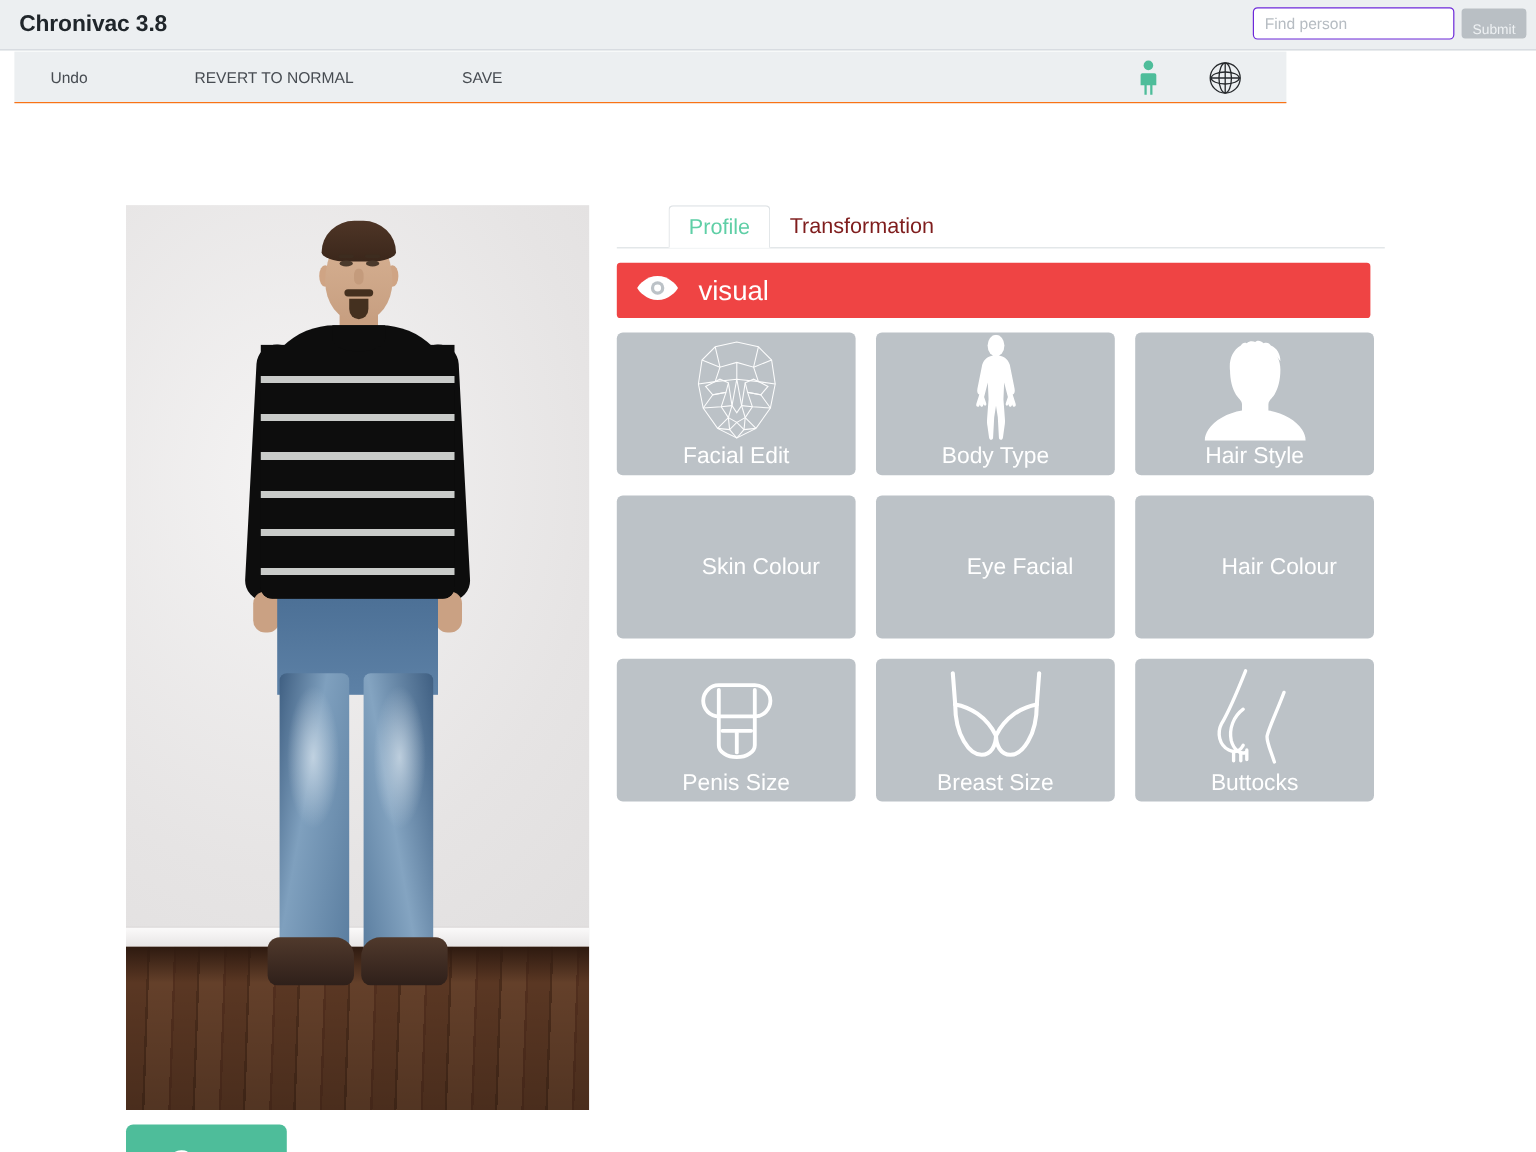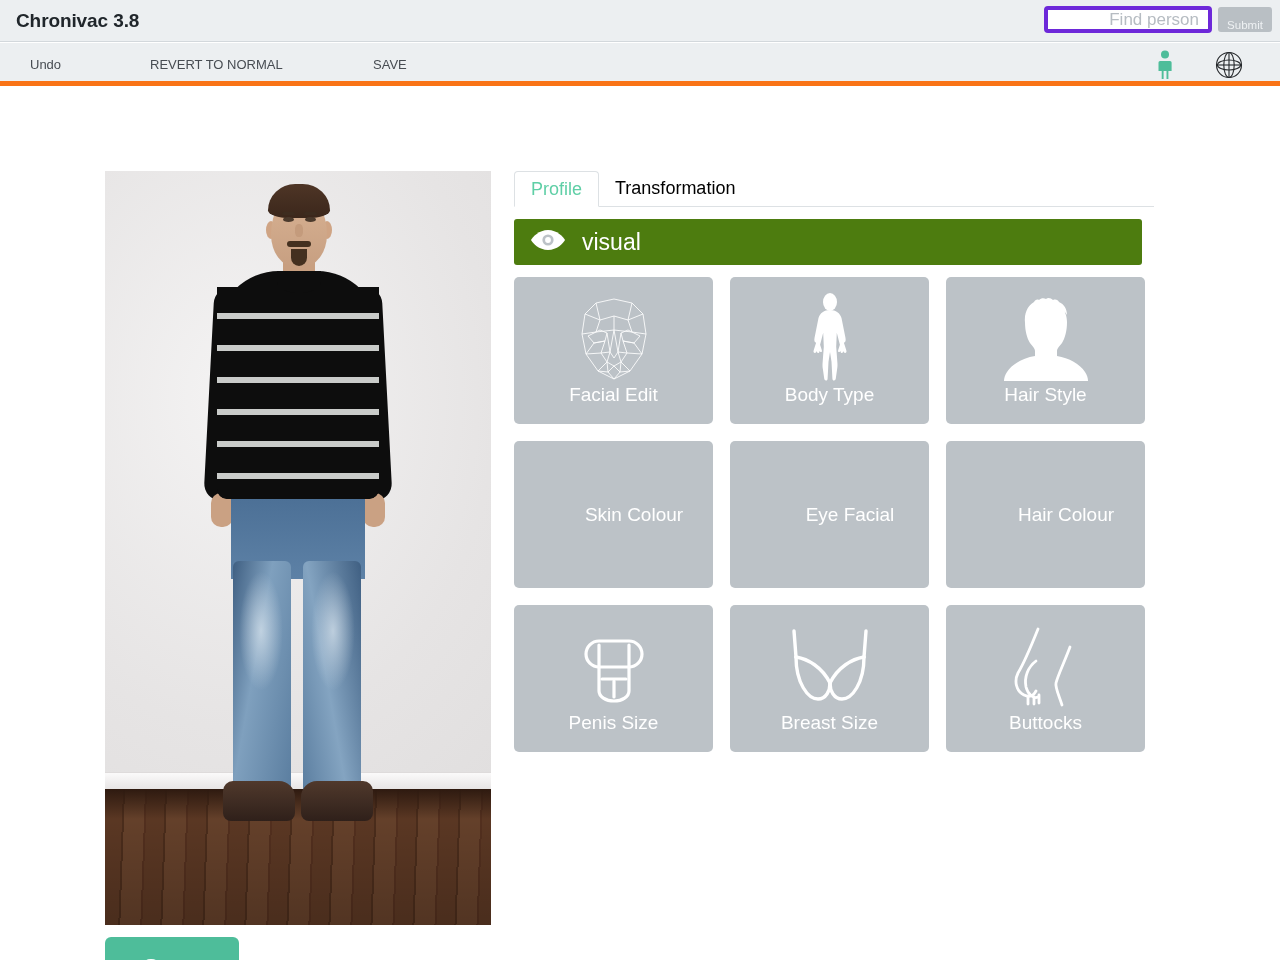--- a/index.html
+++ b/index.html
@@ -24,47 +24,46 @@
     font-weight: bold;
     color: #20262b;
     letter-spacing: -0.1px;
   }
   .search-wrap {
     position: absolute; right: 8px; top: 6px;
     display: flex; align-items: center; gap: 6px;
   }
   .search-input {
     width: 168px; height: 27px;
-    border: 4px solid #6d28d9;
+    border: 1px solid #6d28d9;
     border-radius: 4px;
     background: #ffffff;
     padding: 0 9px;
-    font-size: 17px;
+    font-size: 13px;
     font-family: "Liberation Sans", sans-serif;
     color: #51565c;
     outline: none;
-    text-align: right;
   }
   .search-input::placeholder { color: #b6bcc2; }
   .submit-btn {
     height: 25px; min-width: 54px;
     background: #b9bfc4;
     border: none; border-radius: 3px;
     color: #eef1f3;
     font-size: 11.5px;
     font-family: "Liberation Sans", sans-serif;
     cursor: pointer;
     padding: 12px 8px;
   }
 
   
   .toolbar {
-    position: absolute; left: 0; top: 43px; width: 1280px; height: 43px;
+    position: absolute; left: 12px; top: 43px; width: 1060px; height: 43px;
     background: #eceff1;
-    border-bottom: 5px solid #f97316;
+    border-bottom: 1px solid #f97316;
   }
   .tool-item {
     position: absolute; top: 0; height: 43px;
     display: flex; align-items: center;
     font-size: 13px;
     color: #474c52;
     cursor: pointer;
     user-select: none;
   }
   .tool-undo   { left: 30px; }
@@ -192,55 +191,56 @@
   .tabs {
     position: relative; height: 36px;
     border-bottom: 1px solid #dde1e4;
     display: flex; align-items: flex-end;
   }
   .tab {
     height: 36px; padding: 0 16px;
     display: flex; align-items: center;
     font-size: 18px;
     cursor: pointer;
-    color: #000000;
+    color: #7f1d1d;
   }
   .tab.active {
     color: #5fcfa6;
     background: #ffffff;
     border: 1px solid #dde1e4;
     border-bottom: 1px solid #ffffff;
     border-radius: 4px 4px 0 0;
     margin-bottom: -1px;
+    margin-left: 43px;
   }
 
   .visual-bar {
     margin-top: 12px;
     width: 628px; height: 46px;
-    background: #4d7c0f;
+    background: #ef4444;
     border-radius: 3px;
     display: flex; align-items: center;
     padding-left: 16px;
     gap: 16px;
     cursor: pointer;
   }
   .visual-label {
     color: #ffffff;
     font-size: 23px;
   }
 
   .grid {
     margin-top: 12px;
     display: grid;
     grid-template-columns: repeat(3, 199px);
     gap: 17px 17px;
     width: 631px;
   }
   .card {
-    height: 147px;
+    height: 119px;
     background: #bcc2c7;
     border-radius: 5px;
     position: relative;
     display: flex;
     flex-direction: column;
     align-items: center;
     justify-content: center;
     cursor: pointer;
   }
   .card-icon { height: 84px; display:flex; align-items:center; justify-content:center; }

